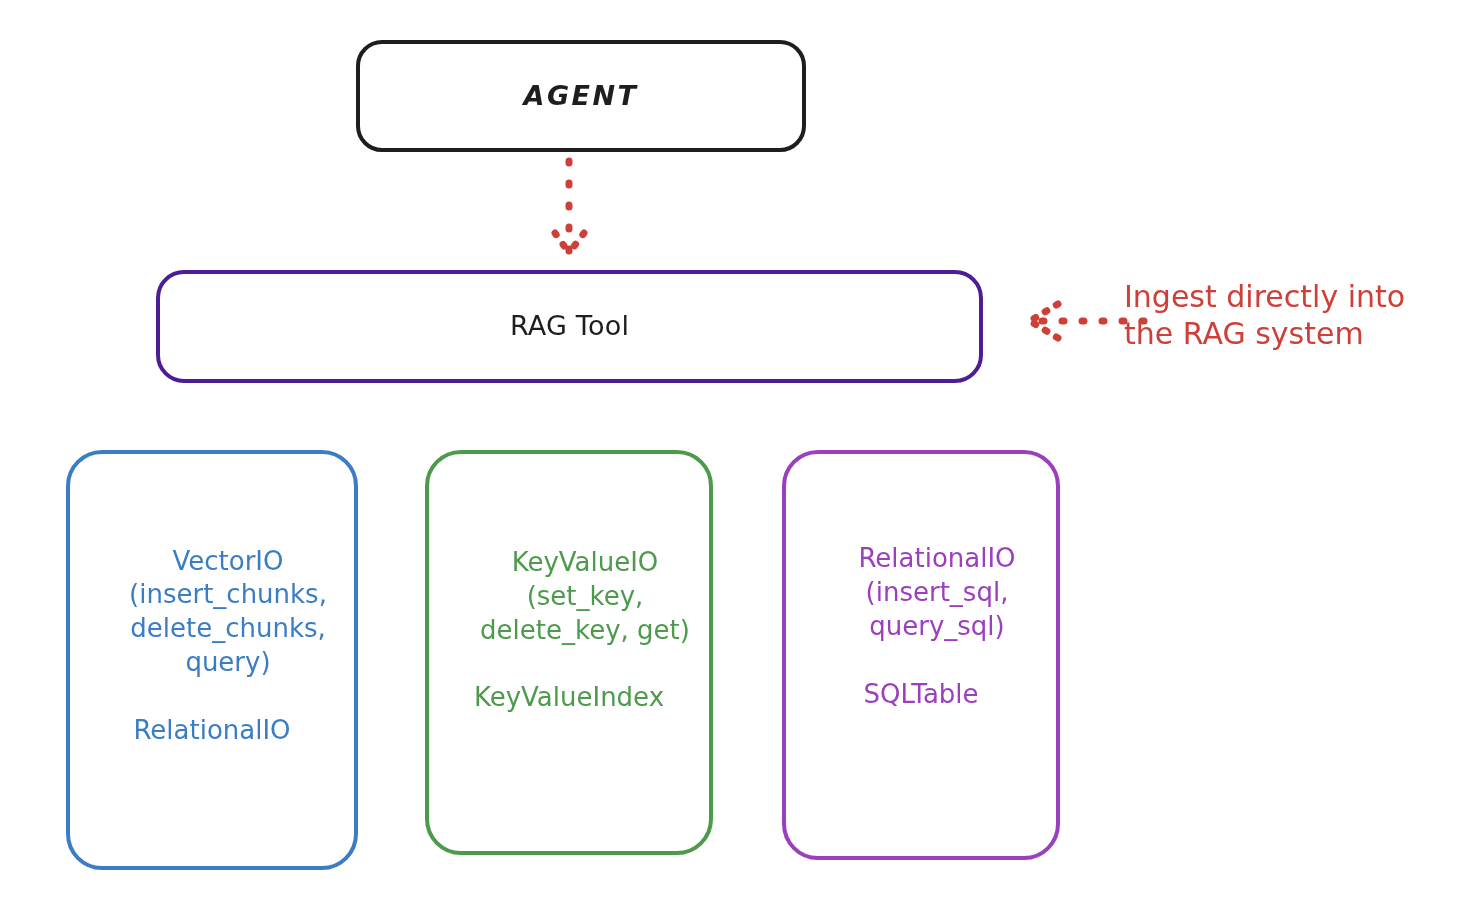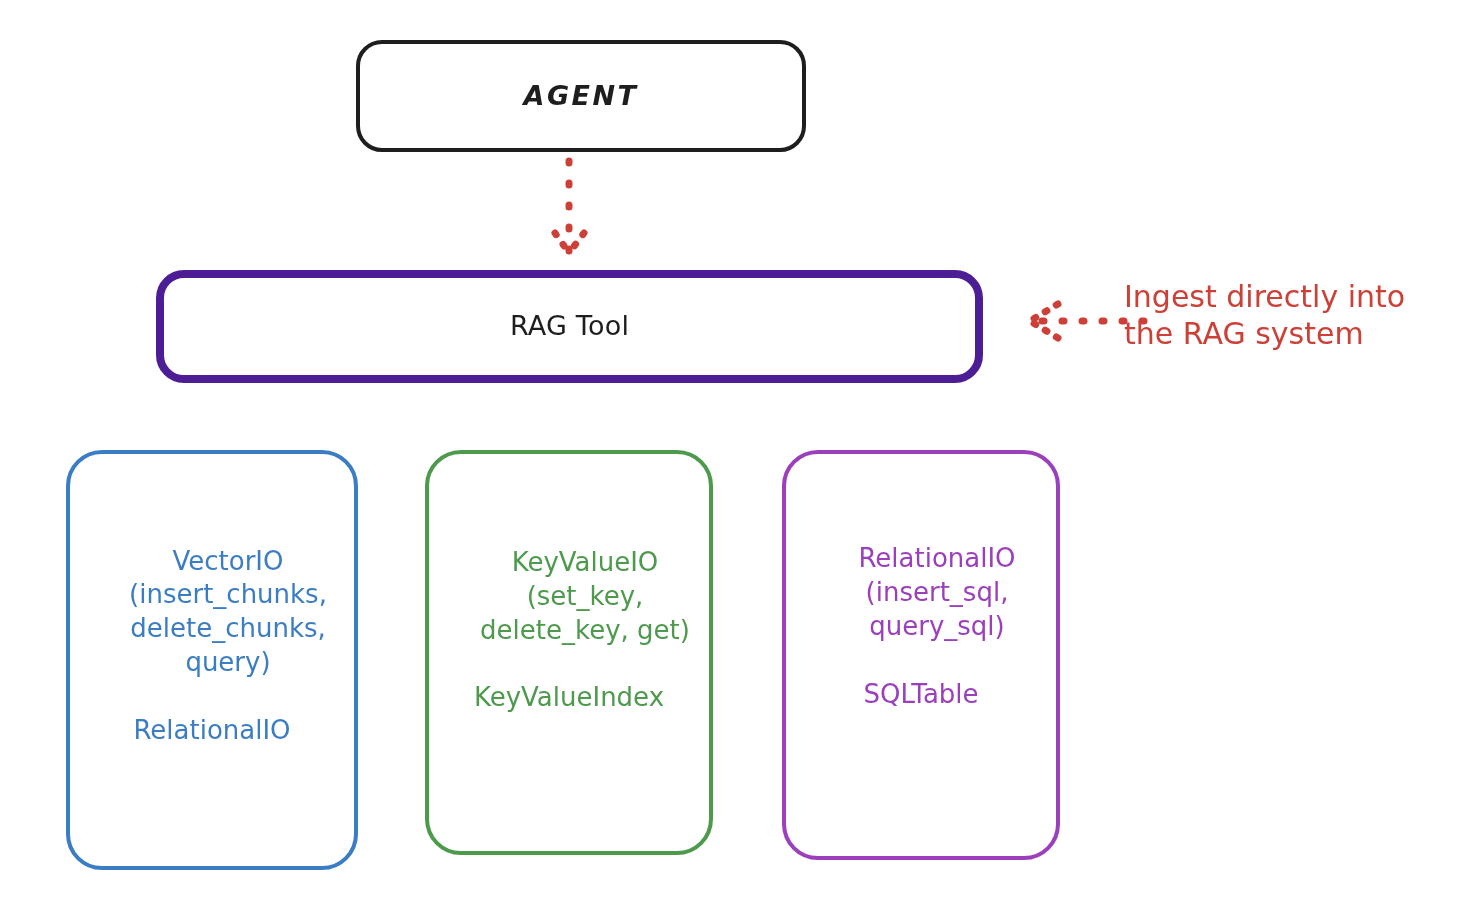--- a/index.html
+++ b/index.html
@@ -57,21 +57,21 @@
     letter-spacing: 2.5px;
     font-family: "DejaVu Sans", sans-serif;
   }
 
   
   #rag-tool-node {
     left: 156px;
     top: 270px;
     width: 827px;
     height: 113px;
-    border: 8px solid #4c1d95;
+    border: 4px solid #4c1d95;
     border-radius: 28px;
   }
   #rag-tool-node .node-label {
     color: #1e1e1e;
     font-size: 27px;
     font-weight: 400;
   }
 
   
   .provider-card {

